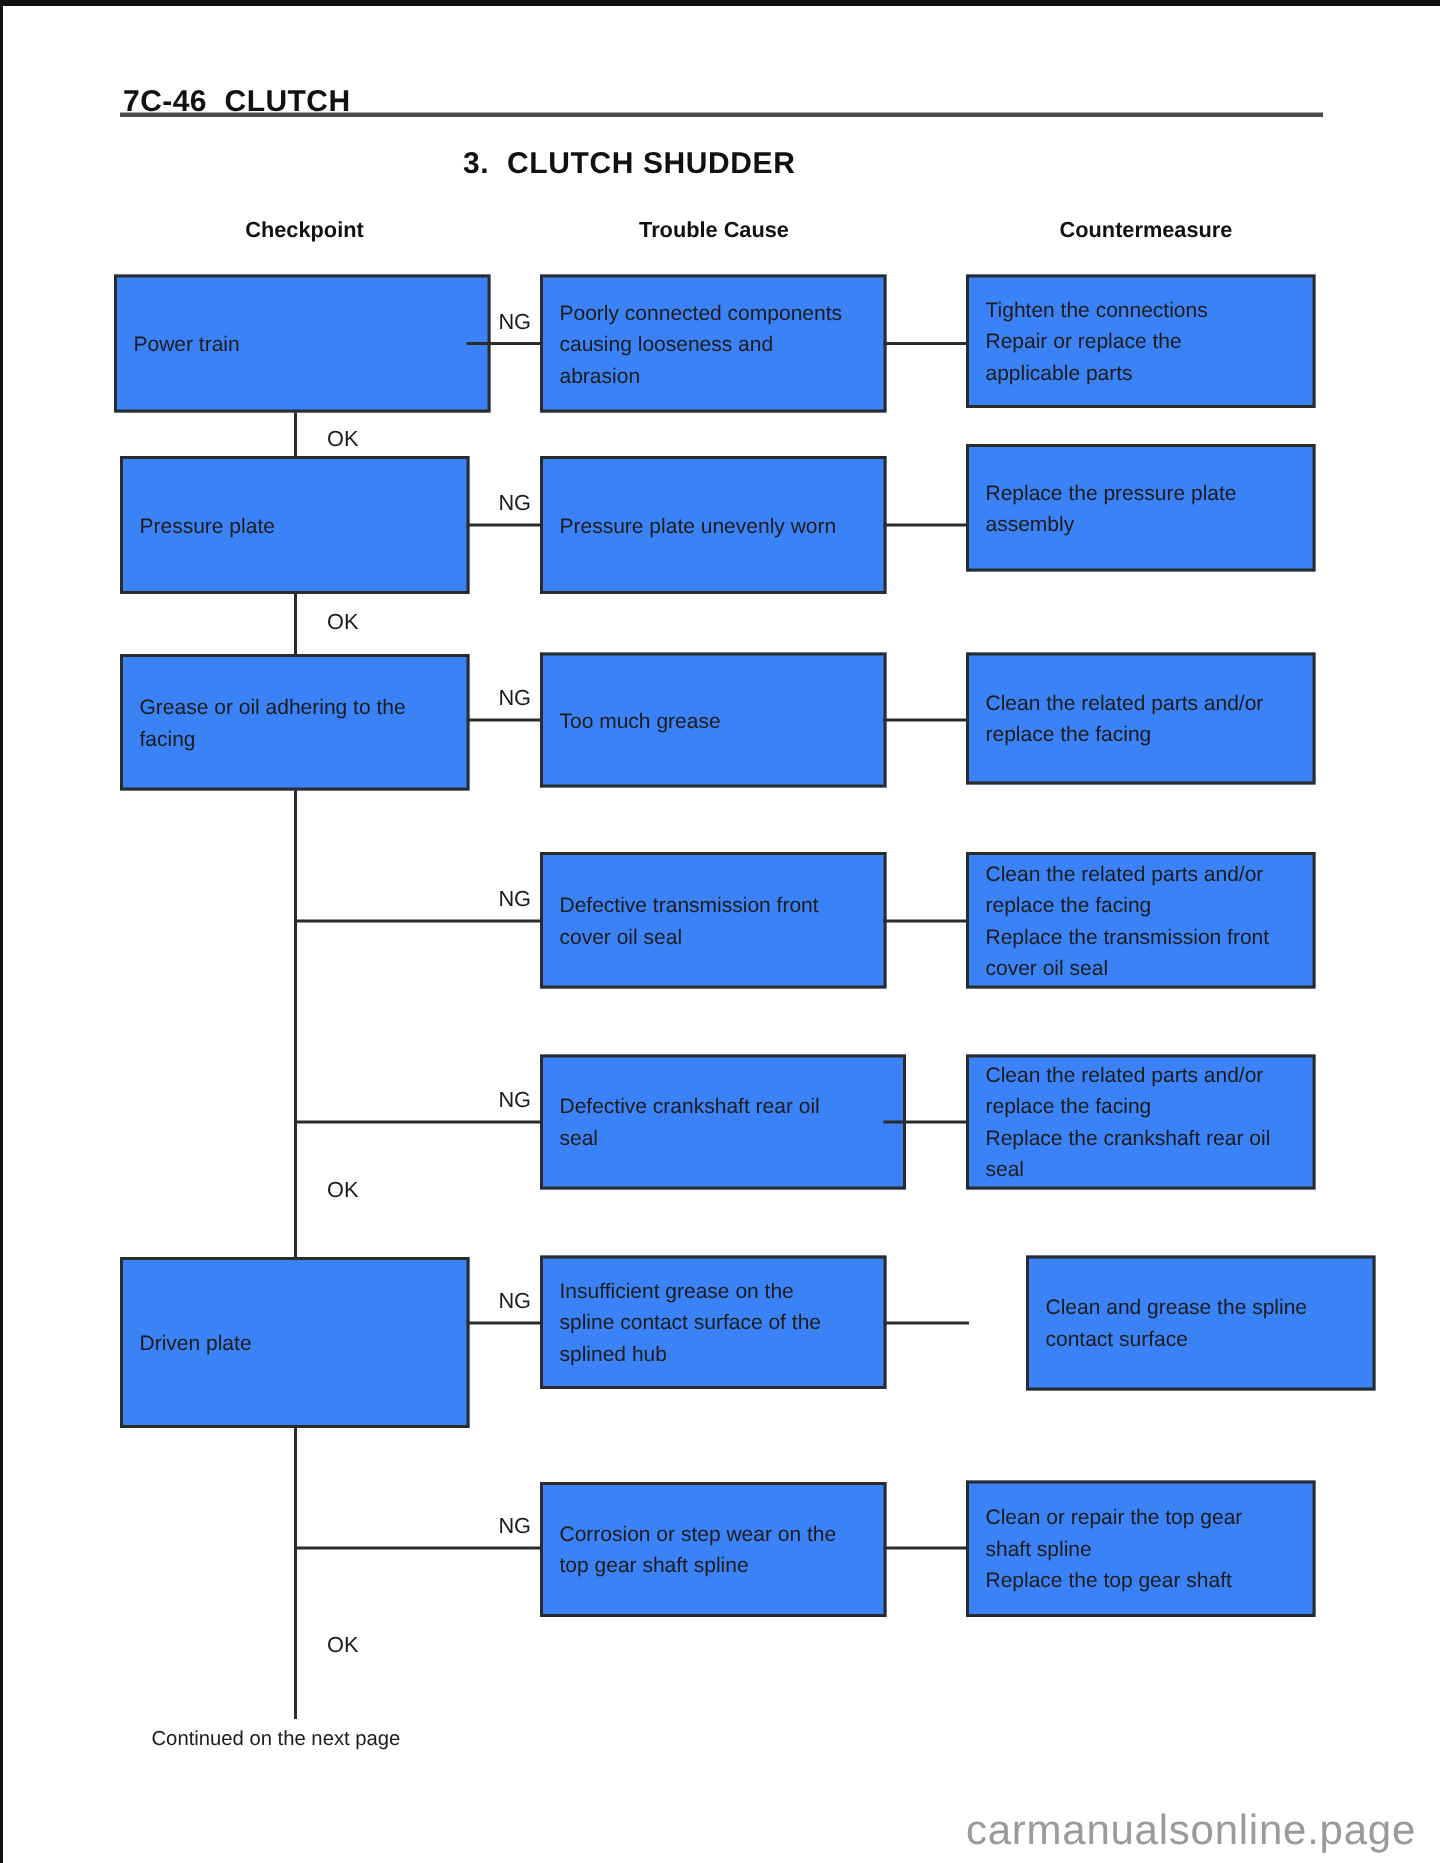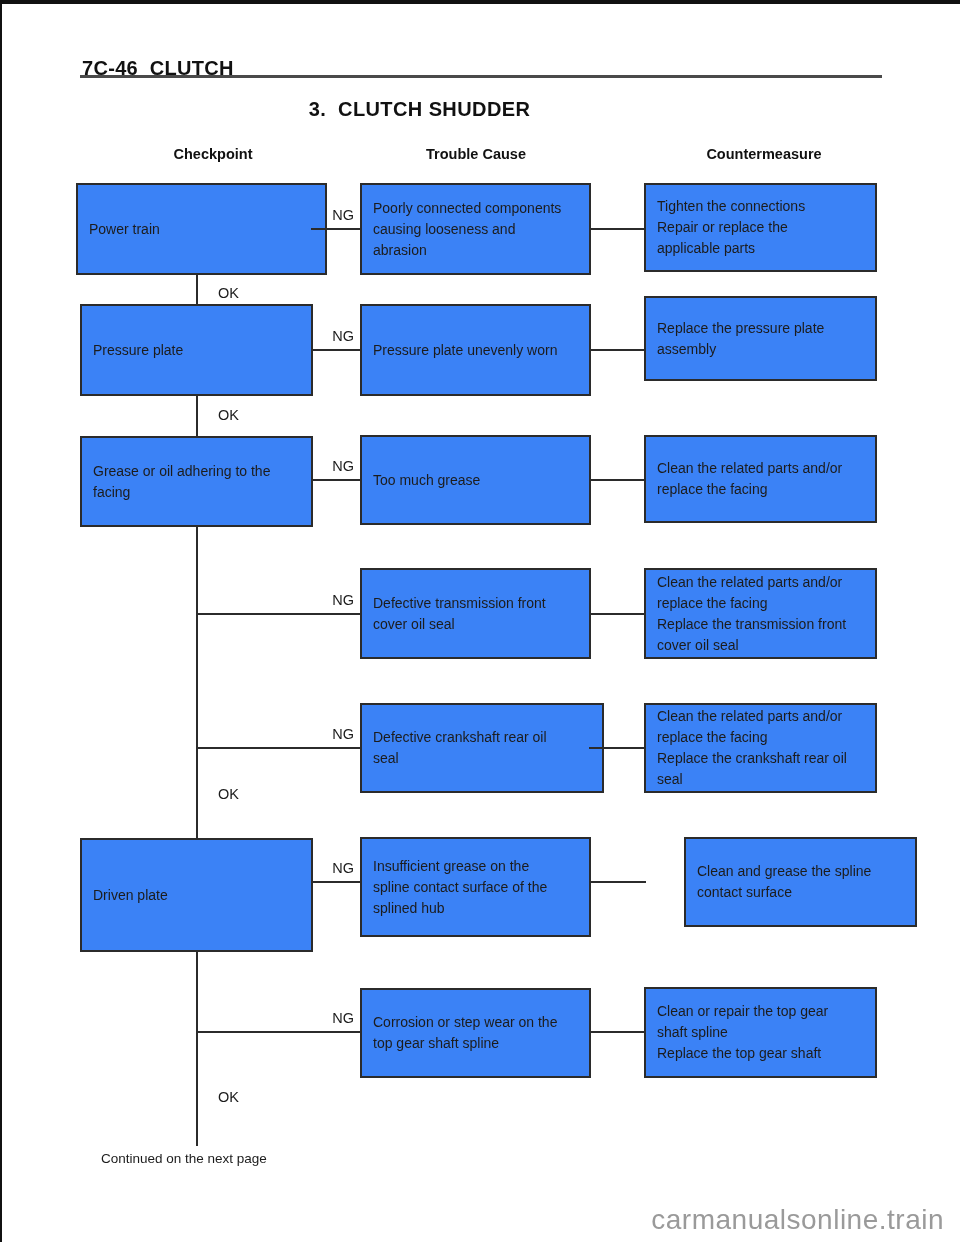--- a/index.html
+++ b/index.html
@@ -64,21 +64,21 @@
 <div class="page">
 
   <div class="edge-top"></div>
   <div class="edge-left"></div>
 
   <div class="page-header">7C-46  CLUTCH</div>
   <div class="header-rule"></div>
 
   <div class="doc-title">3.  CLUTCH SHUDDER</div>
 
-  <div class="col-header" style="left:113px;text-align:center;">Checkpoint</div>
+  <div class="col-header" style="left:103px;text-align:center;">Checkpoint</div>
   <div class="col-header" style="left:376px;">Trouble Cause</div>
   <div class="col-header" style="left:664px;">Countermeasure</div>
 
   <div class="vline" style="left:196px;top:273px;height:33px;"></div>
   <div class="vline" style="left:196px;top:394px;height:44px;"></div>
   <div class="vline" style="left:196px;top:525px;height:315px;"></div>
   <div class="vline" style="left:196px;top:925px;height:221px;"></div>
 
   <div class="box" style="left:76px;top:183px;width:251px;height:92px;">
     <span>Power train</span>
@@ -155,21 +155,21 @@
 Replace the crankshaft rear oil
 seal</span>
   </div>
   <div class="lbl" style="left:218px;top:786px;">OK</div>
 
   <div class="box" style="left:80px;top:838px;width:233px;height:114px;">
     <span>Driven plate</span>
   </div>
   <div class="hline" style="left:311px;top:881px;width:49px;"></div>
   <div class="lbl ng" style="left:316px;top:860px;">NG</div>
-  <div class="box" style="left:360px;top:837px;width:231px;height:100px;">
+  <div class="box" style="left:360px;top:837px;width:231px;height:89px;">
     <span>Insufficient grease on the
 spline contact surface of the
 splined hub</span>
   </div>
   <div class="hline" style="left:589px;top:881px;width:57px;"></div>
   <div class="box" style="left:644px;top:837px;width:233px;height:90px;margin-left:40px;">
     <span>Clean and grease the spline
 contact surface</span>
   </div>
 
@@ -181,15 +181,15 @@
   </div>
   <div class="hline" style="left:589px;top:1031px;width:57px;"></div>
   <div class="box" style="left:644px;top:987px;width:233px;height:91px;">
     <span>Clean or repair the top gear
 shaft spline
 Replace the top gear shaft</span>
   </div>
   <div class="lbl" style="left:218px;top:1089px;">OK</div>
 
   <div class="footer-note">Continued on the next page</div>
-  <div class="watermark">carmanualsonline.train</div>
+  <div class="watermark">carmanualsonline.page</div>
 
 </div>
 
 </body></html>

